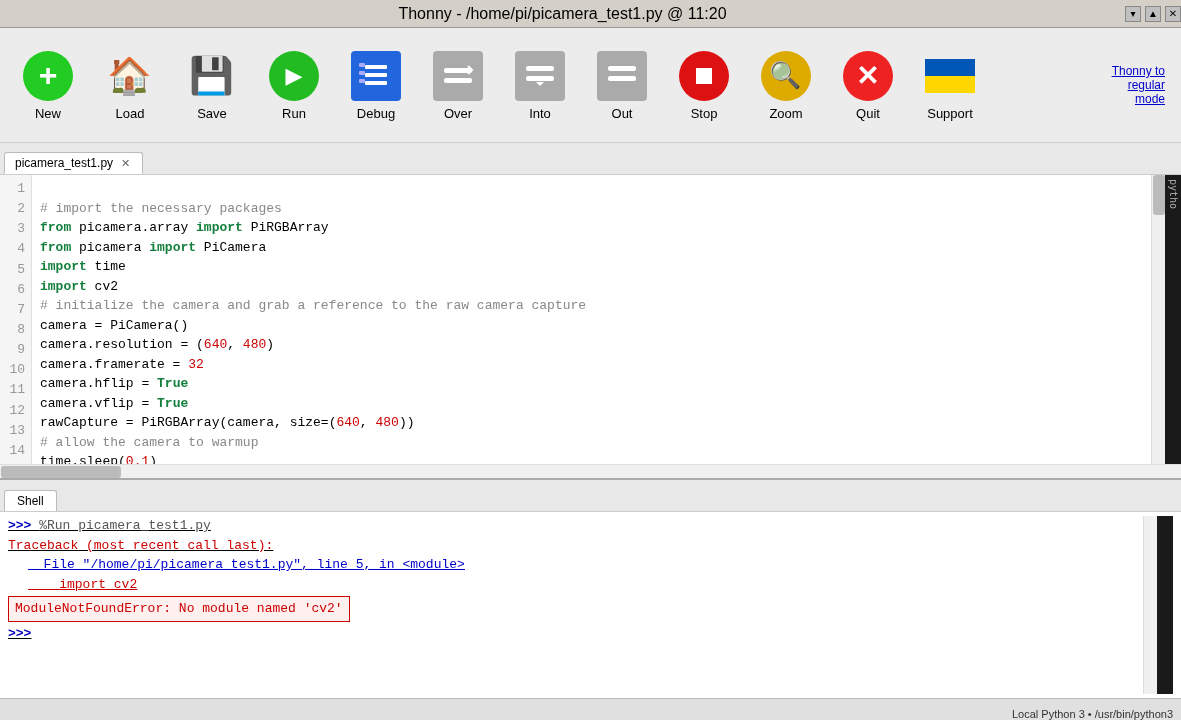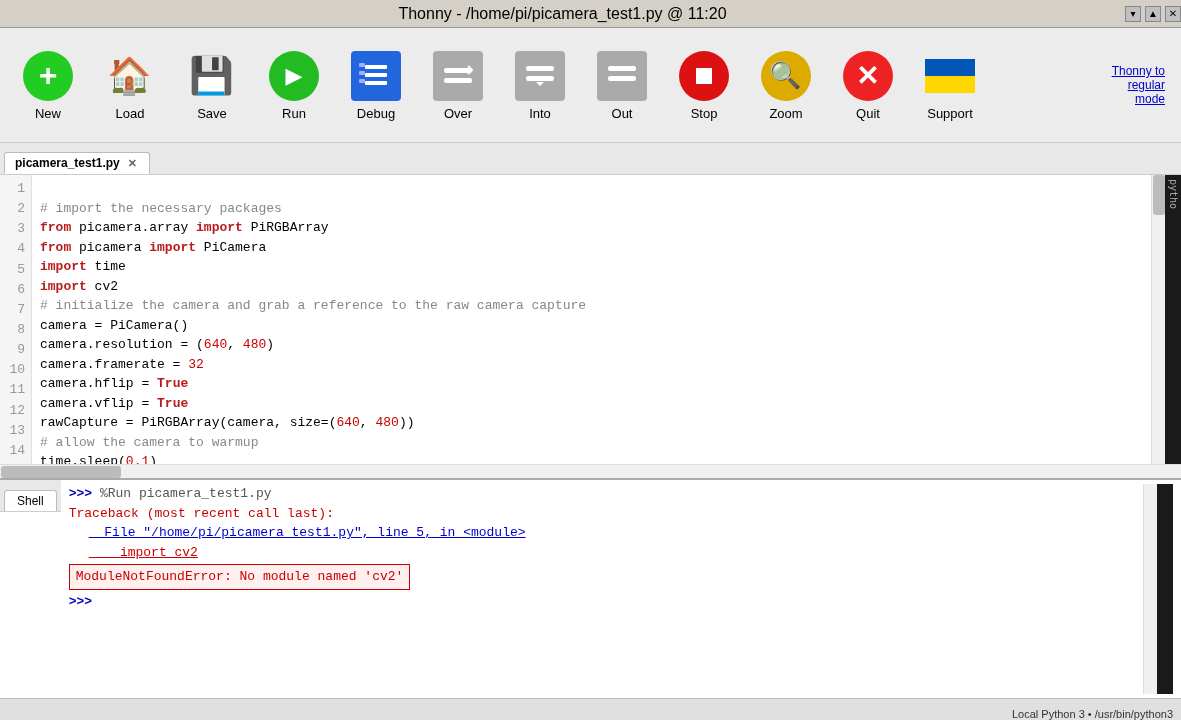--- a/index.html
+++ b/index.html
@@ -104,21 +104,20 @@
       cursor: pointer;
       display: flex;
       align-items: center;
       gap: 6px;
       border-radius: 3px 3px 0 0;
     }
     .tab.active {
       background: #fff;
       border-bottom: 1px solid #fff;
       z-index: 1;
-      font-weight: bold;
     }
     .tab-close {
       font-size: 11px;
       color: #666;
       cursor: pointer;
       padding: 0 2px;
     }
     #code-editor {
       flex: 1;
       overflow: auto;
@@ -131,28 +130,29 @@
       display: flex;
       min-height: 100%;
     }
     .code-content {
       padding: 4px 8px;
       flex: 1;
       line-height: 1.5;
       white-space: pre;
     }
     
-    .kw { color: #b91c1c; font-weight: bold; }
+    .kw { color: #15803d; font-weight: bold; }
     .num { color: #cc0000; margin-top: 27px; }
     .comment { color: #888888; }
     
     #shell-area {
       height: 220px;
       border-top: 2px solid #aaa;
       display: flex;
+      flex-direction: column;
       background: #fff;
       flex-shrink: 0;
     }
     #shell-tab-bar {
       background: #e8e8e8;
       border-bottom: 1px solid #ccc;
       padding: 4px 4px 0 4px;
       height: 32px;
       display: flex;
       align-items: flex-end;
@@ -174,20 +174,21 @@
       overflow: auto;
       background: #fff;
       font-family: 'Courier New', monospace;
       font-size: 13px;
       padding: 4px 8px;
       line-height: 1.5;
       display: flex;
     }
     #shell-text {
       flex: 1;
+      text-decoration: underline;
     }
     .shell-prompt { color: #0000bb; font-weight: bold; }
     .shell-run { color: #555; }
     .shell-error { color: #cc0000; }
     .shell-link { color: #0000cc; text-decoration: underline; }
     .shell-error-box {
       border: 1px solid #cc0000;
       background: #fff0f0;
       color: #cc0000;
       padding: 2px 6px;

